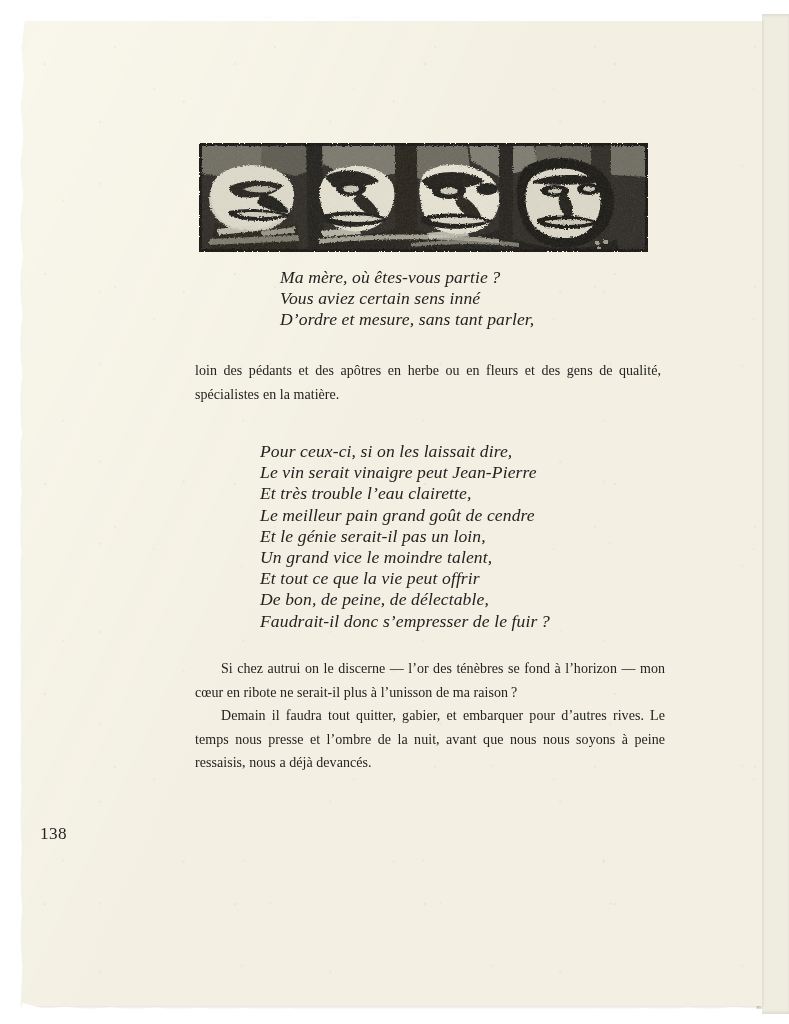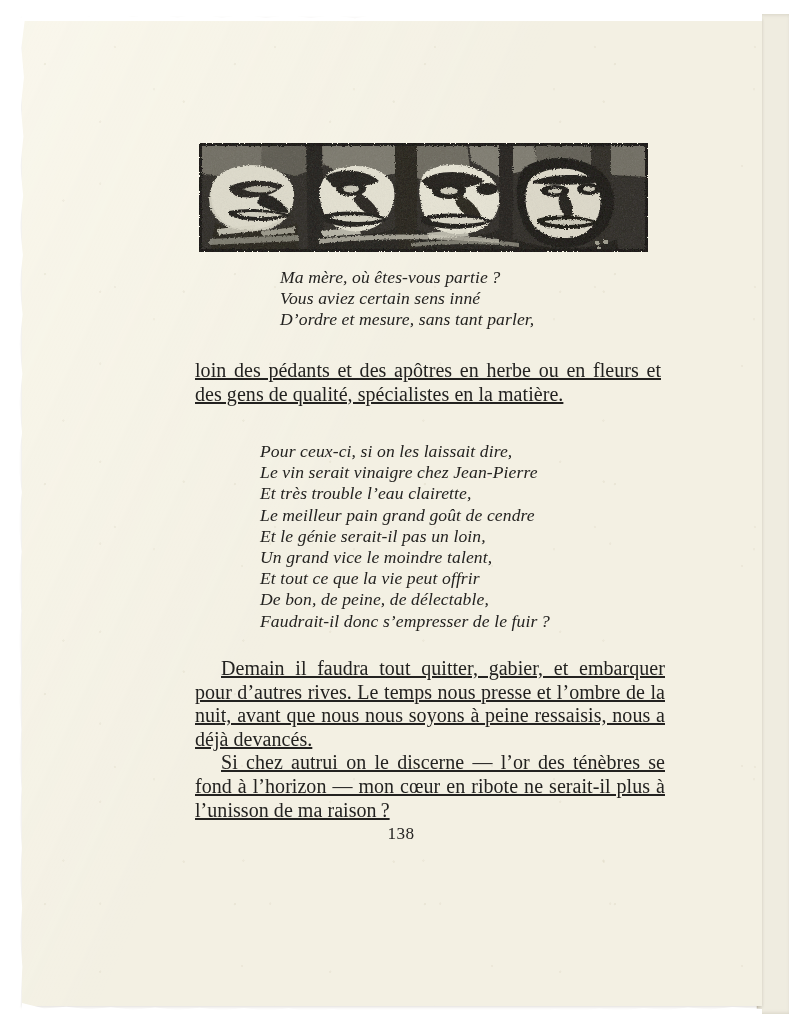--- a/index.html
+++ b/index.html
@@ -139,39 +139,37 @@
     line-height: 21.2px;
     letter-spacing: .1px;
     white-space: pre;
     color: #242321;
   }
   .verse-1 { left: 258px; top: 249px; }   
   .verse-2 { left: 238px; top: 423px; }   
 
   .prose {
     position: absolute;
-    font-size: 20px;
+    font-size: 14px;
     line-height: 23.6px;
     text-align: justify;
     color: #232220;
     letter-spacing: .05px;
-    text-decoration: underline;
   }
   .prose p { margin: 0; }
   .prose p + p { margin-top: 0; }
   .prose-1 { left: 173px; top: 341px; width: 466px; }  
   .prose-2 { left: 173px; top: 639px; width: 470px; }  
   .indent { text-indent: 26px; }
 
   .folio {
     position: absolute;
     left: 0;
     top: 806px;            
     width: 740px;
-    text-align: center;
     font-size: 17.2px;
     color: #262523;
     letter-spacing: .4px;
   }
   .folio span { display: inline-block; margin-left: 18px; }
 </style>
 </head>
 <body>
 
 <div id="scan">
@@ -302,31 +300,31 @@
 
       <div class="verse verse-1"><span>Ma mère, où êtes-vous partie ?</span>
 <span>Vous aviez certain sens inné</span>
 <span>D’ordre et mesure, sans tant parler,</span></div>
 
       <div class="prose prose-1">
         <p>loin des pédants et des apôtres en herbe ou en fleurs et des gens de qualité, spécialistes en la matière.</p>
       </div>
 
       <div class="verse verse-2"><span>Pour ceux-ci, si on les laissait dire,</span>
-<span>Le vin serait vinaigre chez Jean-Pierre</span>
+<span>Le vin serait vinaigre peut Jean-Pierre</span>
 <span>Et très trouble l’eau clairette,</span>
 <span>Le meilleur pain grand goût de cendre</span>
 <span>Et le génie serait-il pas un loin,</span>
 <span>Un grand vice le moindre talent,</span>
 <span>Et tout ce que la vie peut offrir</span>
 <span>De bon, de peine, de délectable,</span>
 <span>Faudrait-il donc s’empresser de le fuir ?</span></div>
 
       <div class="prose prose-2">
+        <p class="indent">Si chez autrui on le discerne — l’or des ténèbres se fond à l’horizon — mon cœur en ribote ne serait-il plus à l’unisson de ma raison ?</p>
         <p class="indent">Demain il faudra tout quitter, gabier, et embarquer pour d’autres rives. Le temps nous presse et l’ombre de la nuit, avant que nous nous soyons à peine ressaisis, nous a déjà devancés.</p>
-        <p class="indent">Si chez autrui on le discerne — l’or des ténèbres se fond à l’horizon — mon cœur en ribote ne serait-il plus à l’unisson de ma raison ?</p>
       </div>
 
       <div class="folio"><span>138</span></div>
 
     </div>
   </div>
 </div>
 
 </body></html>

